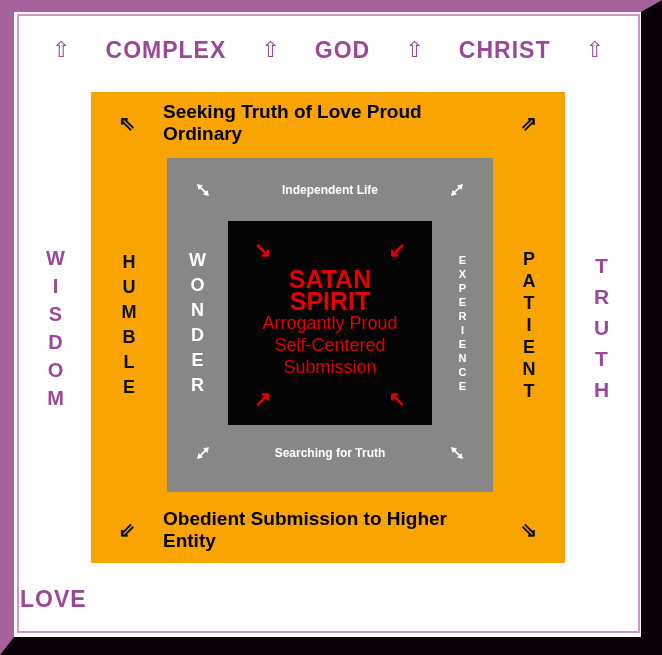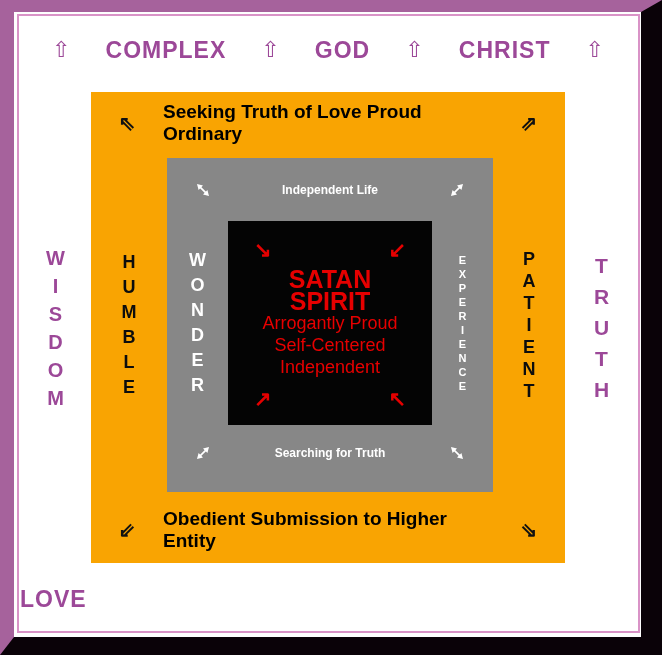--- a/index.html
+++ b/index.html
@@ -132,21 +132,21 @@
 
   <div class="black-box">
     <span class="red-arr ra-tl">↘</span>
     <span class="red-arr ra-tr">↙</span>
     <span class="red-arr ra-bl">↗</span>
     <span class="red-arr ra-br">↖</span>
     <div class="core-title">SATAN</div>
     <div class="core-title">SPIRIT</div>
     <div class="core-line">Arrogantly Proud</div>
     <div class="core-line">Self-Centered</div>
-    <div class="core-line">Independent</div>
+    <div class="core-line">Submission</div>
   </div>
 
   <div class="vword v-wisdom">
       <div>W</div>
       <div>I</div>
       <div>S</div>
       <div>D</div>
       <div>O</div>
       <div>M</div>
     </div>

